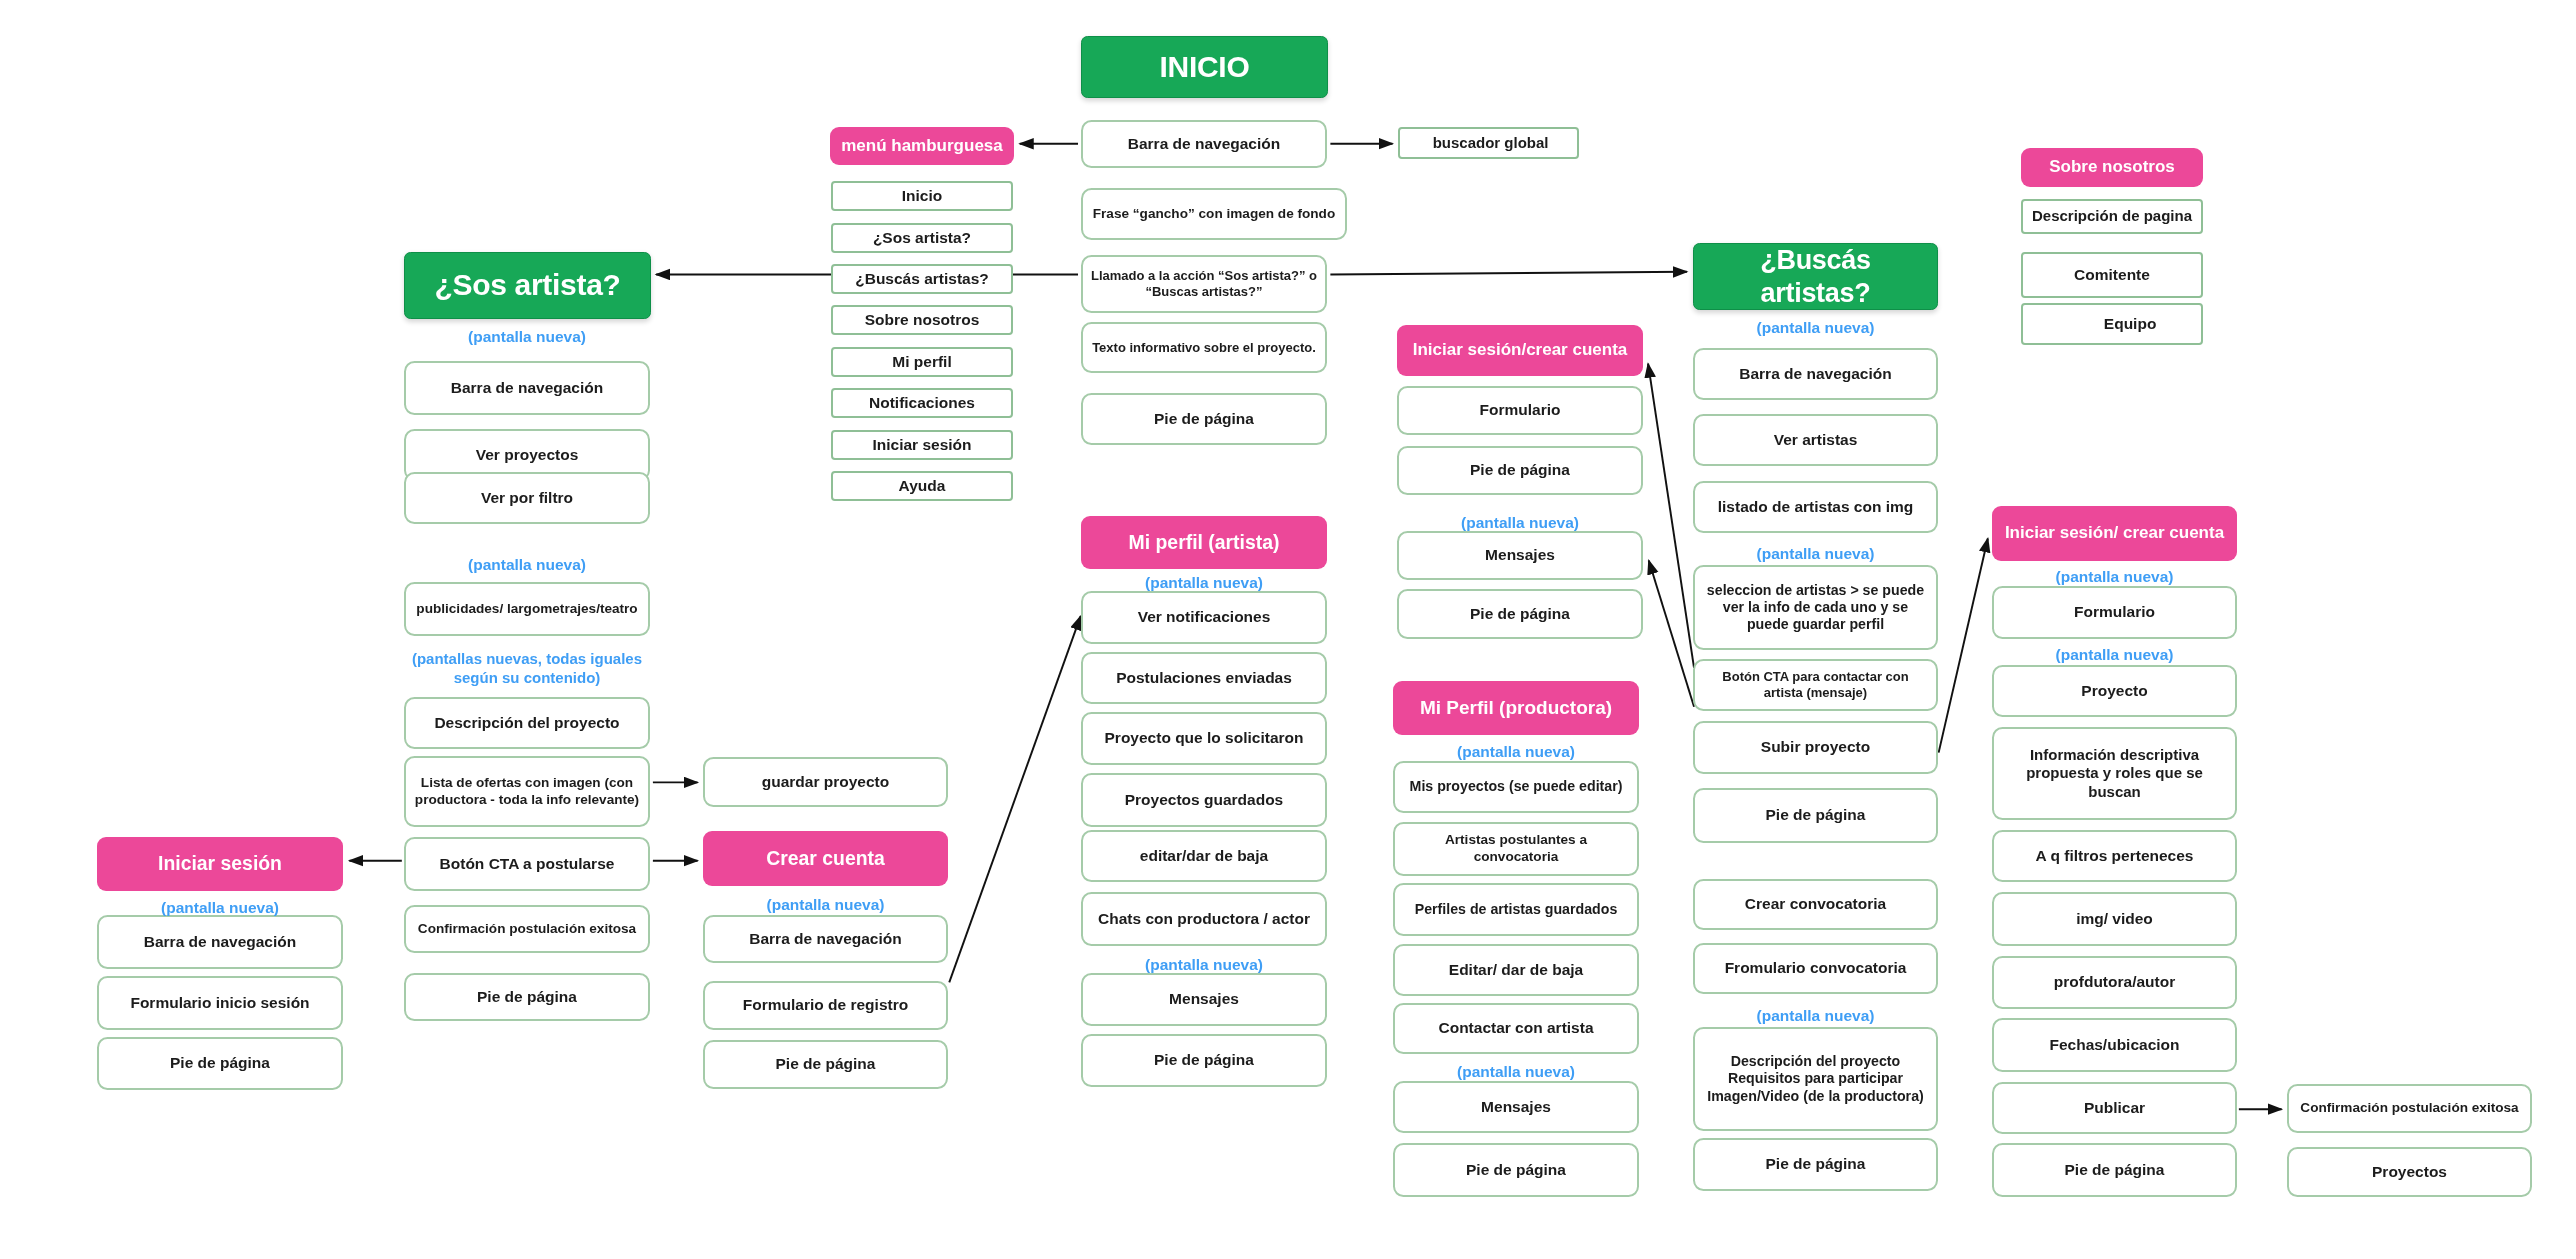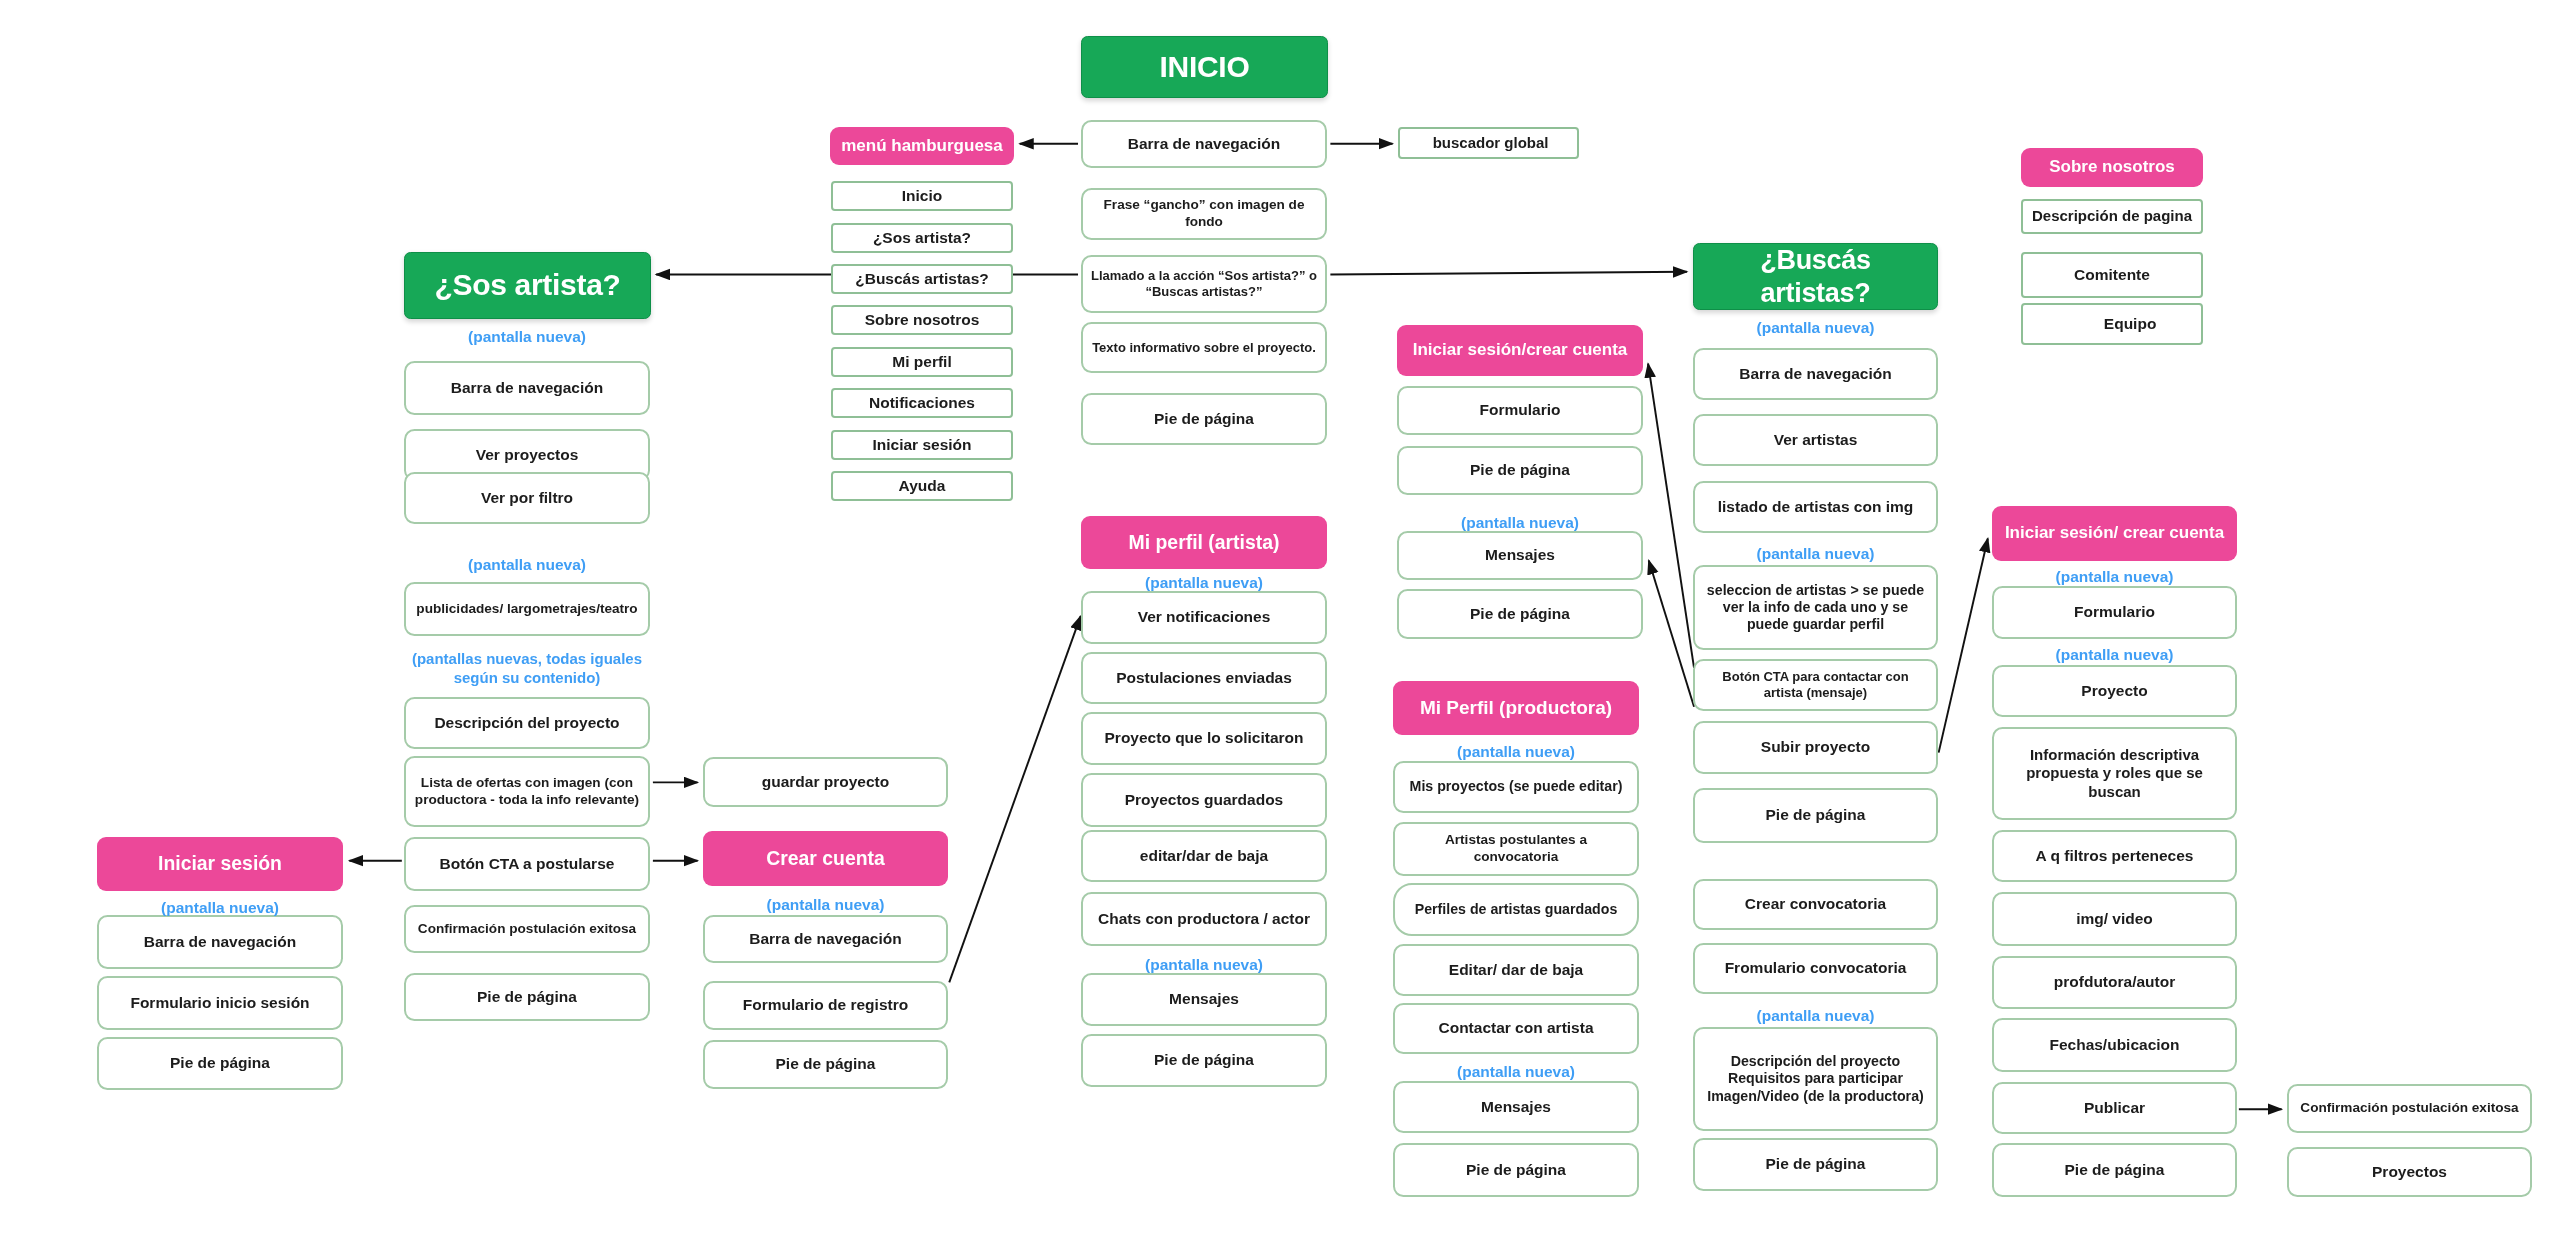--- a/index.html
+++ b/index.html
@@ -54,21 +54,21 @@
     <div class="node outline-sq" style="left: 831px; top: 181px; width: 182px; height: 30px; font-size: 15.5px;">Inicio</div>
     <div class="node outline-sq" style="left: 831px; top: 223px; width: 182px; height: 30px; font-size: 15.5px;">¿Sos artista?</div>
     <div class="node outline-sq" style="left: 831px; top: 264px; width: 182px; height: 30px; font-size: 15.5px;">¿Buscás artistas?</div>
     <div class="node outline-sq" style="left: 831px; top: 305px; width: 182px; height: 30px; font-size: 15.5px;">Sobre nosotros</div>
     <div class="node outline-sq" style="left: 831px; top: 347px; width: 182px; height: 30px; font-size: 15.5px;">Mi perfil</div>
     <div class="node outline-sq" style="left: 831px; top: 388px; width: 182px; height: 30px; font-size: 15.5px;">Notificaciones</div>
     <div class="node outline-sq" style="left: 831px; top: 430px; width: 182px; height: 30px; font-size: 15.5px;">Iniciar sesión</div>
     <div class="node outline-sq" style="left: 831px; top: 471px; width: 182px; height: 30px; font-size: 15.5px;">Ayuda</div>
     <div class="node outline" style="left: 1081px; top: 120px; width: 246px; height: 48px; font-size: 15.5px;">Barra de navegación</div>
     <div class="node outline-sq" style="left: 1398px; top: 127px; width: 181px; height: 32px; font-size: 15px; padding-left: 12px;">buscador global</div>
-    <div class="node outline" style="left: 1081px; top: 188px; width: 246px; height: 52px; font-size: 13.6px;">Frase “gancho” con imagen de fondo</div>
+    <div class="node outline" style="left: 1081px; top: 188px; width: 266px; height: 52px; font-size: 13.6px;">Frase “gancho” con imagen de fondo</div>
     <div class="node outline" style="left: 1081px; top: 255px; width: 246px; height: 58px; font-size: 13px;">Llamado a la acción “Sos artista?” o “Buscas artistas?”</div>
     <div class="node outline" style="left: 1081px; top: 322px; width: 246px; height: 51px; font-size: 13px;">Texto informativo sobre el proyecto.</div>
     <div class="node outline" style="left: 1081px; top: 393px; width: 246px; height: 52px; font-size: 15.5px;">Pie de página</div>
     <div class="node outline" style="left: 404px; top: 361px; width: 246px; height: 54px; font-size: 15.5px;">Barra de navegación</div>
     <div class="node outline" style="left: 404px; top: 429px; width: 246px; height: 52px; font-size: 15.5px;">Ver proyectos</div>
     <div class="node outline" style="left: 404px; top: 472px; width: 246px; height: 52px; font-size: 15.5px;">Ver por filtro</div>
     <div class="node outline" style="left: 404px; top: 582px; width: 246px; height: 54px; font-size: 13.6px;">publicidades/ largometrajes/teatro</div>
     <div class="node outline" style="left: 404px; top: 697px; width: 246px; height: 52px; font-size: 15.5px;">Descripción del proyecto</div>
     <div class="node outline" style="left: 404px; top: 756px; width: 246px; height: 71px; font-size: 13.6px;">Lista de ofertas con imagen (con productora - toda la info relevante)</div>
     <div class="node outline" style="left: 404px; top: 837px; width: 246px; height: 54px; font-size: 15.5px;">Botón CTA a postularse</div>
@@ -88,21 +88,21 @@
     <div class="node outline" style="left: 1081px; top: 830px; width: 246px; height: 52px; font-size: 15.5px;">editar/dar de baja</div>
     <div class="node outline" style="left: 1081px; top: 892px; width: 246px; height: 54px; font-size: 15.5px;">Chats con productora / actor</div>
     <div class="node outline" style="left: 1081px; top: 973px; width: 246px; height: 53px; font-size: 15.5px;">Mensajes</div>
     <div class="node outline" style="left: 1081px; top: 1034px; width: 246px; height: 53px; font-size: 15.5px;">Pie de página</div>
     <div class="node outline" style="left: 1397px; top: 386px; width: 246px; height: 49px; font-size: 15.5px;">Formulario</div>
     <div class="node outline" style="left: 1397px; top: 446px; width: 246px; height: 49px; font-size: 15.5px;">Pie de página</div>
     <div class="node outline" style="left: 1397px; top: 531px; width: 246px; height: 49px; font-size: 15.5px;">Mensajes</div>
     <div class="node outline" style="left: 1397px; top: 589px; width: 246px; height: 50px; font-size: 15.5px;">Pie de página</div>
     <div class="node outline" style="left: 1393px; top: 761px; width: 246px; height: 52px; font-size: 14.2px;">Mis proyectos (se puede editar)</div>
     <div class="node outline" style="left: 1393px; top: 822px; width: 246px; height: 54px; font-size: 13.6px;">Artistas postulantes a convocatoria</div>
-    <div class="node outline" style="left: 1393px; top: 883px; width: 246px; height: 53px; font-size: 14.2px; border-radius: 19px;">Perfiles de artistas guardados</div>
+    <div class="node outline" style="left: 1393px; top: 883px; width: 246px; height: 53px; font-size: 14.2px;">Perfiles de artistas guardados</div>
     <div class="node outline" style="left: 1393px; top: 944px; width: 246px; height: 52px; font-size: 15.5px;">Editar/ dar de baja</div>
     <div class="node outline" style="left: 1393px; top: 1003px; width: 246px; height: 51px; font-size: 15.5px;">Contactar con artista</div>
     <div class="node outline" style="left: 1393px; top: 1081px; width: 246px; height: 52px; font-size: 15.5px;">Mensajes</div>
     <div class="node outline" style="left: 1393px; top: 1143px; width: 246px; height: 54px; font-size: 15.5px;">Pie de página</div>
     <div class="node outline" style="left: 1693px; top: 348px; width: 245px; height: 52px; font-size: 15.5px;">Barra de navegación</div>
     <div class="node outline" style="left: 1693px; top: 414px; width: 245px; height: 52px; font-size: 15.5px;">Ver artistas</div>
     <div class="node outline" style="left: 1693px; top: 481px; width: 245px; height: 52px; font-size: 15.5px;">listado de artistas con img</div>
     <div class="node outline" style="left: 1693px; top: 565px; width: 245px; height: 85px; font-size: 14.2px;">seleccion de artistas &gt; se puede ver la info de cada uno y se puede guardar perfil</div>
     <div class="node outline" style="left: 1693px; top: 659px; width: 245px; height: 52px; font-size: 13px;">Botón CTA para contactar con artista (mensaje)</div>
     <div class="node outline" style="left: 1693px; top: 721px; width: 245px; height: 53px; font-size: 15.5px;">Subir proyecto</div>

